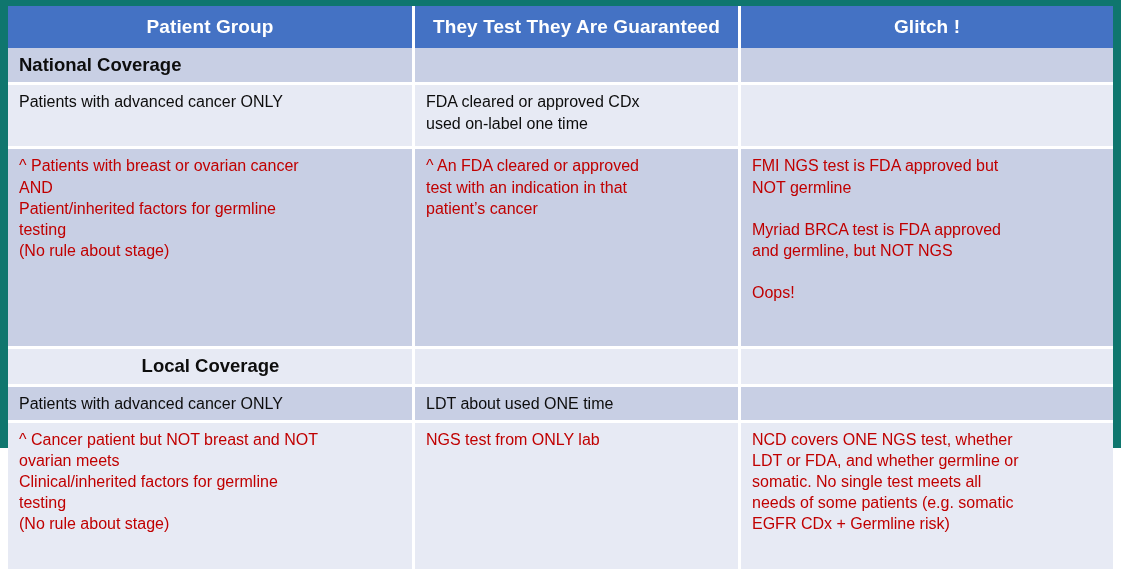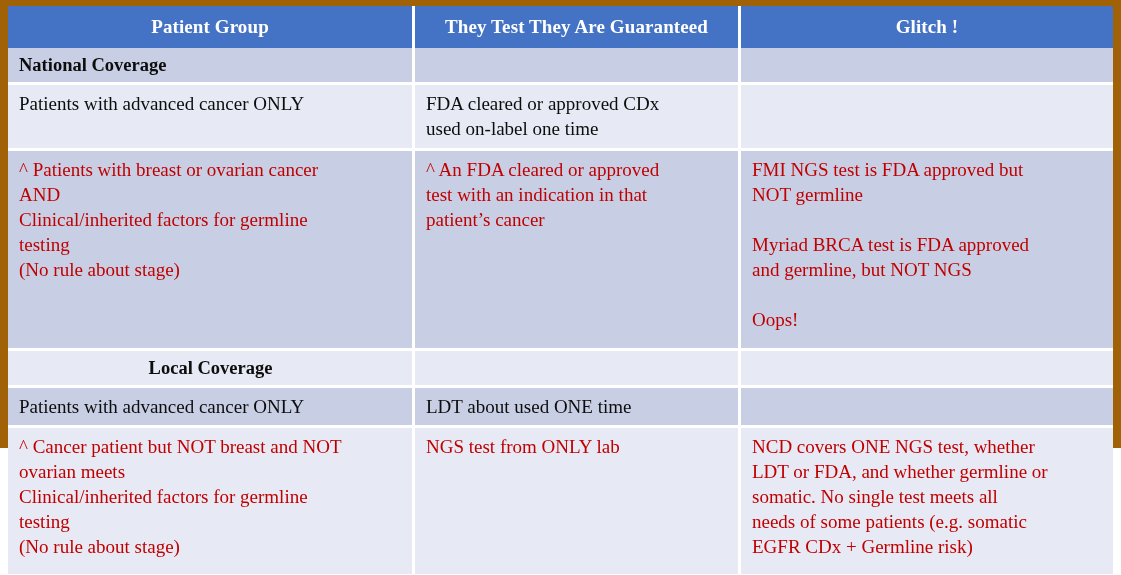--- a/index.html
+++ b/index.html
@@ -12,23 +12,22 @@
     height: 575px;
     overflow: hidden;
     font-family: "Liberation Sans", sans-serif;
     -webkit-font-smoothing: antialiased;
   }
 
   #page {
     position: relative;
     width: 1121px;
     height: 448px;
-    background: #a16207;
+    background: #0f766e;
     box-sizing: border-box;
-    font-family: Liberation Serif, serif;
   }
 
   table.coverage-table {
     position: absolute;
     left: 8px;
     top: 6px;
     width: 1105px;
     border-collapse: separate;
     border-spacing: 0;
     table-layout: fixed;
@@ -51,21 +50,21 @@
     border-right: 3px solid #ffffff;
     box-sizing: border-box;
     letter-spacing: 0.1px;
   }
   thead th:last-child { border-right: none; }
 
   
   tbody td {
     vertical-align: top;
     padding: 6px 10px 6px 11px;
-    font-size: 19px;
+    font-size: 16px;
     line-height: 1.32;
     color: #0d0d0d;
     border-right: 3px solid #ffffff;
     border-bottom: 3px solid #ffffff;
     box-sizing: border-box;
     overflow: hidden;
     white-space: pre-line;
   }
   tbody td:last-child { border-right: none; }
 
@@ -126,21 +125,21 @@
       <tr class="band-light r-adv1">
         <td>Patients with advanced cancer ONLY</td>
         <td>FDA cleared or approved CDx
 used on-label one time</td>
         <td></td>
       </tr>
 
       <tr class="band-dark alert r-germline1">
         <td>^ Patients with breast or ovarian cancer
 AND
-Clinical/inherited factors for germline
+Patient/inherited factors for germline
 testing
 (No rule about stage)</td>
         <td>^ An FDA cleared or approved
 test with an indication in that
 patient’s cancer</td>
         <td>FMI NGS test is FDA approved but
 NOT germline
 
 Myriad BRCA test is FDA approved
 and germline, but NOT NGS

